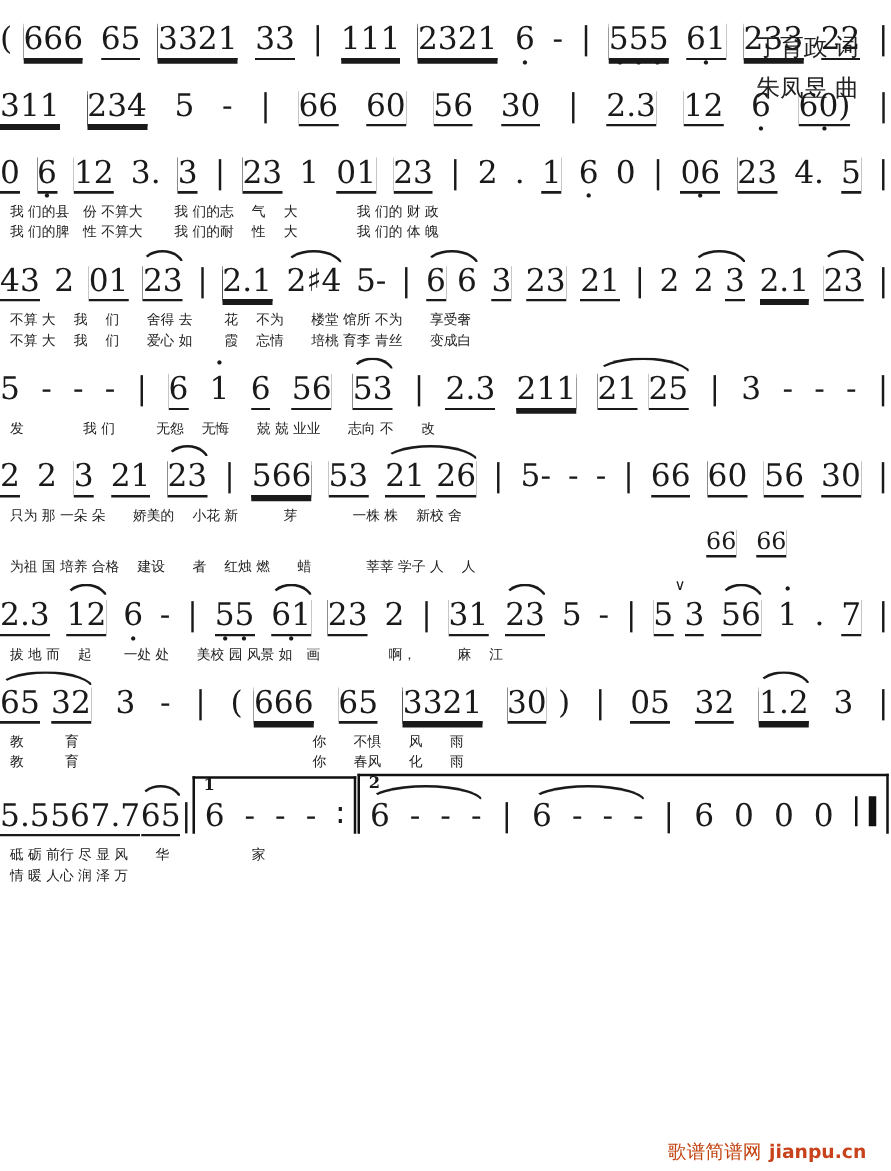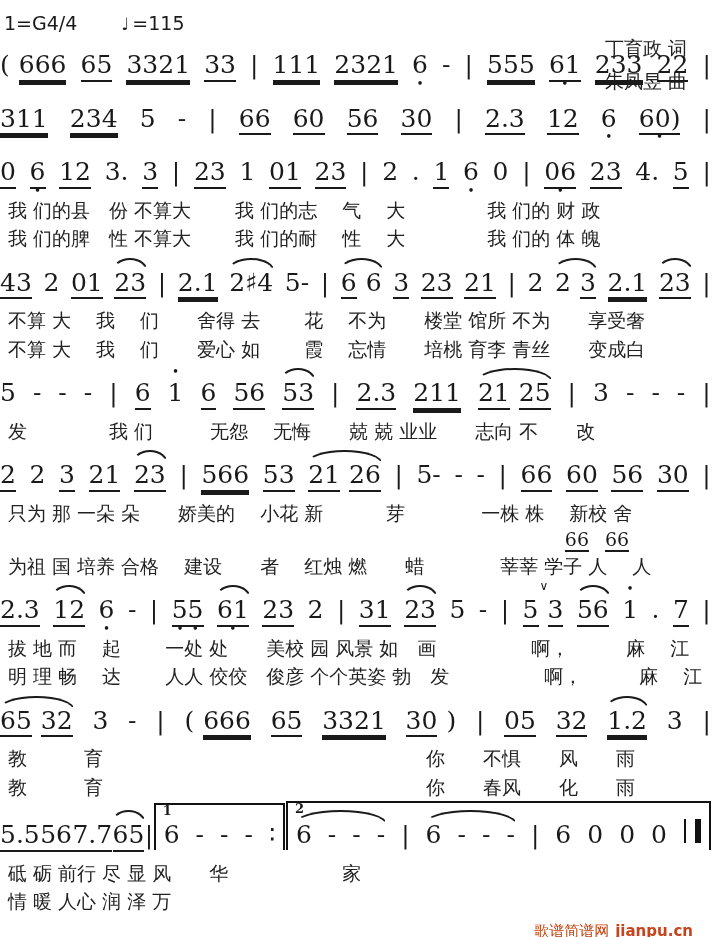--- a/index.html
+++ b/index.html
@@ -51,21 +51,21 @@
     padding:16px 8px 0 8px;margin-top:-16px;position:relative;
   }
   .volta .parts{gap:16px;}
   .volta-num{position:absolute;top:-1px;left:7px;font-size:13px;font-weight:600;line-height:1;}
   .endbar{
     display:inline-block;width:9px;height:24px;align-self:center;
     border-left:2px solid #111;border-right:6px solid #111;margin-left:1px;
   }
   
   .lyric-row{
-    white-space:pre;font-size:19px;line-height:1.5;color:#222;padding-left:8px;
+    white-space:pre;font-size:11px;line-height:1.5;color:#222;padding-left:8px;
     font-family:"DejaVu Sans",sans-serif;
   }
   .extra-notes{
     font-family:"DejaVu Serif",serif;font-size:19px;line-height:1.3;padding-left:497px;text-align:center;
   }
   .extra-notes .en{box-shadow:0 2px 0 0 #1a1a1a;margin-right:16px;}
   
   .watermark{position:absolute;right:20px;bottom:8px;font-size:15px;color:#8a8a8a;}
   .wm-url{margin-left:6px;font-weight:600;}
 </style>
@@ -73,24 +73,20 @@
 <body>
 
 <div class="page">
 
 
   <div class="credits">
     <div>丁育政 词</div>
     <div>朱凤昱 曲</div>
   </div>
 
-  <div class="meta">
-    <span>1=G4/4</span>
-    <span class="tempo"><span class="note-glyph">♩</span><span>=115</span></span>
-  </div>
 
   <div class="score" id="score">
       <div class="system">
         <div class="notes-row">
           <span class="tok">
             <span class="parts">
               <span class="tok">
                 <span class="txt u0">(</span>
               </span>
               <span class="tok">
@@ -563,21 +559,20 @@
             <span class="txt u0">.</span>
           </span>
           <span class="tok">
             <span class="txt u1">7</span>
           </span>
           <span class="tok">
             <span class="txt u0">|</span>
           </span>
         </div>
         <div class="lyric-row">拔 地 而　 起　　 一处 处　　美校 园 风景 如　画　　　　　啊，　　　麻　 江</div>
-        <div class="lyric-row">明 理 畅　 达　　 人人 佼佼　俊彦 个个英姿 勃　发　　　　　啊，　　　麻　 江</div>
       </div>
       <div class="system">
         <div class="notes-row">
           <span class="tok arc">
             <span class="parts">
               <span class="tok">
                 <span class="txt u1">65</span>
               </span>
               <span class="tok">
                 <span class="txt u1">32</span>

